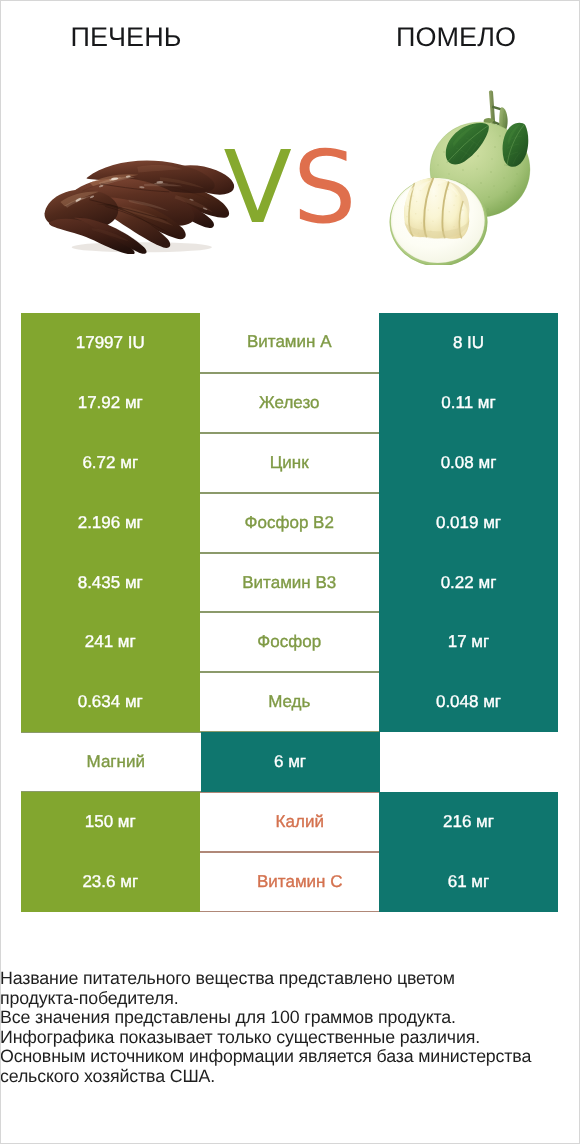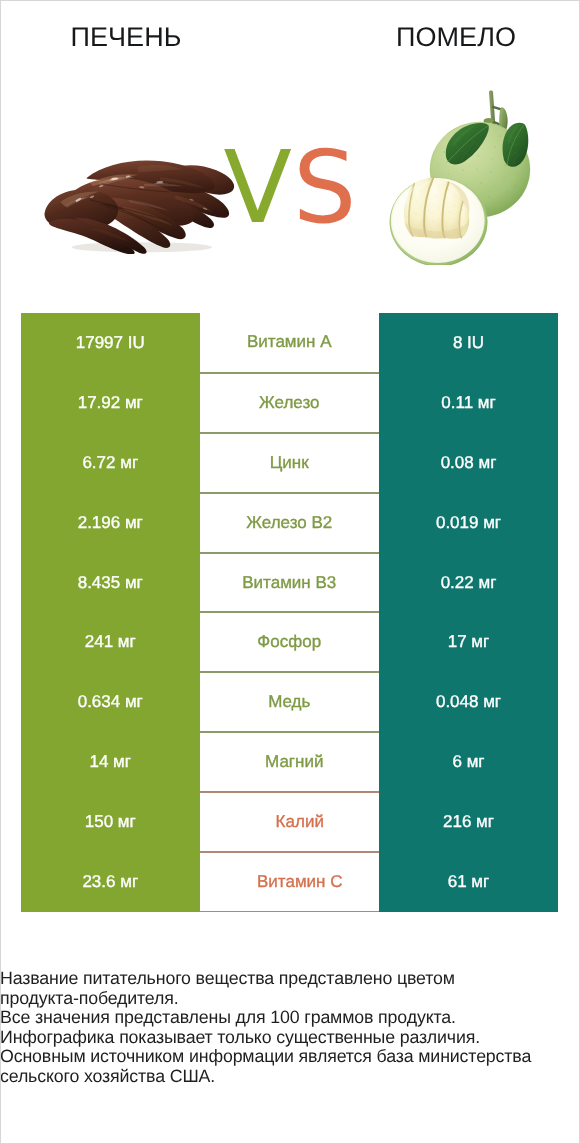--- a/index.html
+++ b/index.html
@@ -420,21 +420,21 @@
         </div>
         <div class="cell c-right">
           <span class="val">0.08 мг</span>
         </div>
       </div>
       <div class="row">
         <div class="cell c-left">
           <span class="val">2.196 мг</span>
         </div>
         <div class="cell c-mid wl">
-          <span class="nut" style="color: rgb(127, 154, 69);">Железо B2</span>
+          <span class="nut" style="color: rgb(127, 154, 69);">Фосфор B2</span>
         </div>
         <div class="cell c-right">
           <span class="val">0.019 мг</span>
         </div>
       </div>
       <div class="row">
         <div class="cell c-left">
           <span class="val">8.435 мг</span>
         </div>
         <div class="cell c-mid wl">
@@ -460,23 +460,20 @@
           <span class="val">0.634 мг</span>
         </div>
         <div class="cell c-mid wl">
           <span class="nut" style="color: rgb(127, 154, 69);">Медь</span>
         </div>
         <div class="cell c-right">
           <span class="val">0.048 мг</span>
         </div>
       </div>
       <div class="row">
-        <div class="cell c-left">
-          <span class="val">14 мг</span>
-        </div>
         <div class="cell c-mid wl">
           <span class="nut" style="color: rgb(127, 154, 69); margin-left: 10px;">Магний</span>
         </div>
         <div class="cell c-right">
           <span class="val">6 мг</span>
         </div>
       </div>
       <div class="row">
         <div class="cell c-left">
           <span class="val">150 мг</span>

